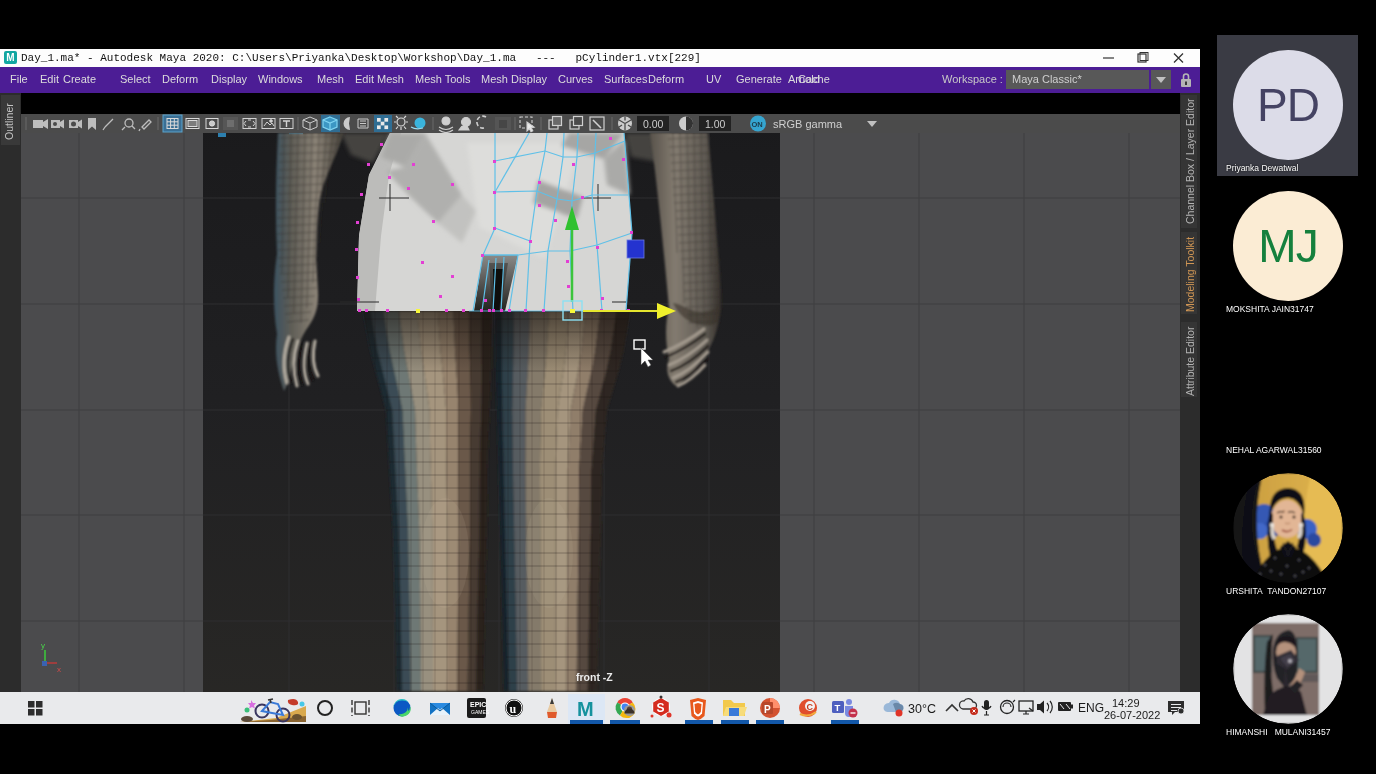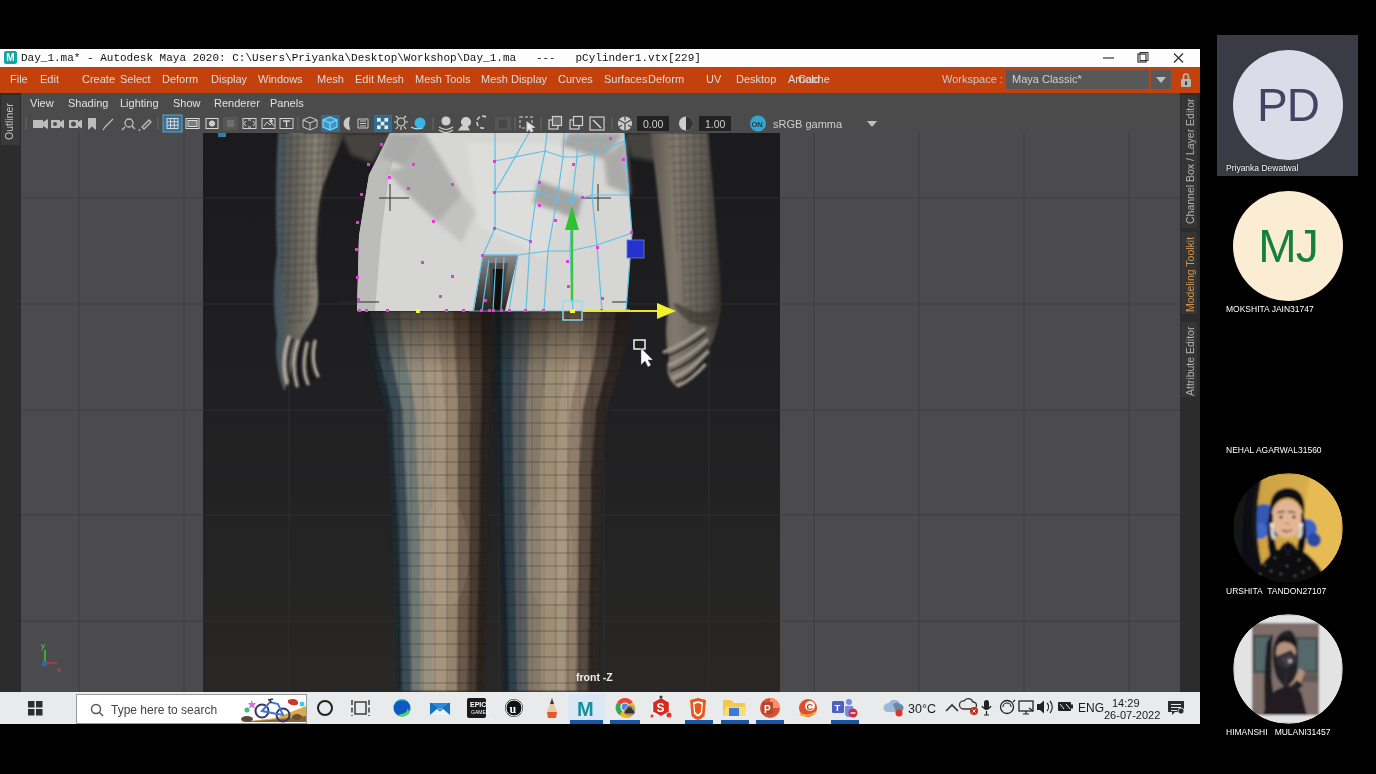--- a/index.html
+++ b/index.html
@@ -7,21 +7,21 @@
     font-family:"Liberation Sans", sans-serif; }
   .abs { position:absolute; }
   #stage { position:relative; width:1376px; height:774px; background:#000; }
 
   
   #titlebar { left:0; top:49px; width:1200px; height:18px; background:#fdfdfd;
     color:#111; font-size:11px; }
   #titletext { left:21px; top:3px;font-family:Liberation Mono, monospace; }
   #mayaicon { left:4px; top:2px; width:13px; height:13px; background:#12a7a2; border-radius:2px;
     color:#fff; font-size:10px; font-weight:bold; text-align:center; line-height:13px;}
-  #menubar { left:0; top:67px; width:1200px; height:26px; background:#c2410c; }
+  #menubar { left:0; top:67px; width:1200px; height:26px; background:#4c1d95; }
   .menu { position:absolute; top:6px; color:#dcdcdc; font-size:11px; white-space:nowrap; }
   #wslabel { position:absolute; top:6px; left:942px; color:#c8c8c8; font-size:11px;}
   #wsbox { position:absolute; top:3px; left:1006px; width:143px; height:19px; background:#585858;
      color:#cfcfcf; font-size:11px; line-height:19px; padding-left:6px;}
   #wsarrow { position:absolute; top:3px; left:1151px; width:20px; height:19px; background:#585858; }
   #wsarrow:after { content:""; position:absolute; left:5px; top:7px; border:5px solid transparent;
      border-top:6px solid #c0c0c0; }
 
   #panelrow { left:21px; top:93px; width:1159px; height:21px; background:#4b4b4b; }
   .pmenu { position:absolute; top:4px; color:#e2e2e2; font-size:11px; }
@@ -62,54 +62,46 @@
       <line x1="7" y1="9" x2="18" y2="9" stroke="#333" stroke-width="1.2"></line>
       <rect x="42" y="5" width="8" height="8" fill="none" stroke="#333" stroke-width="1.2"></rect>
       <rect x="44" y="3.5" width="8" height="8" fill="none" stroke="#333" stroke-width="1"></rect>
       <path d="M78 4.5 L87 13.5 M87 4.5 L78 13.5" stroke="#333" stroke-width="1.3"></path>
     </svg>
   </div>
 
   <div class="abs" id="menubar">
     <span class="menu" style="left:10px">File</span>
     <span class="menu" style="left:40px">Edit</span>
-    <span class="menu" style="left:82px">Create</span>
+    <span class="menu" style="left:63px">Create</span>
     <span class="menu" style="left:120px">Select</span>
     <span class="menu" style="left:162px">Deform</span>
     <span class="menu" style="left:211px">Display</span>
     <span class="menu" style="left:258px">Windows</span>
     <span class="menu" style="left:317px">Mesh</span>
     <span class="menu" style="left:355px">Edit Mesh</span>
     <span class="menu" style="left:415px">Mesh Tools</span>
     <span class="menu" style="left:481px">Mesh Display</span>
     <span class="menu" style="left:558px">Curves</span>
     <span class="menu" style="left:604px">Surfaces</span>
     <span class="menu" style="left:648px">Deform</span>
     <span class="menu" style="left:706px">UV</span>
-    <span class="menu" style="left:736px">Desktop</span>
+    <span class="menu" style="left:736px">Generate</span>
     <span class="menu" style="left:798px">Cache</span>
     <span class="menu" style="left:788px">Arnold</span>
     <span id="wslabel">Workspace :</span>
     <div id="wsbox">Maya Classic*</div>
     <div id="wsarrow"></div>
     <svg class="abs" style="left:1179px; top:4px" width="14" height="18">
       <rect x="2" y="8" width="10" height="8" rx="1" fill="#b5b5b5"></rect>
       <path d="M4.5 8 V5.5 a2.5 2.5 0 0 1 5 0 V8" fill="none" stroke="#b5b5b5" stroke-width="1.6"></path>
       <rect x="6" y="10.5" width="2" height="3.5" fill="#3a3a3a"></rect>
     </svg>
   </div>
 
-  <div class="abs" id="panelrow">
-    <span class="pmenu" style="left:9px">View</span>
-    <span class="pmenu" style="left:47px">Shading</span>
-    <span class="pmenu" style="left:99px">Lighting</span>
-    <span class="pmenu" style="left:152px">Show</span>
-    <span class="pmenu" style="left:193px">Renderer</span>
-    <span class="pmenu" style="left:249px">Panels</span>
-  </div>
   <div class="abs" id="toolrow">
   <svg width="1159" height="19" style="position:absolute;left:0;top:0">
     <g stroke="#6a6a6a" stroke-width="1">
       <line x1="5" y1="3" x2="5" y2="16"></line>
           <line x1="137" y1="3" x2="137" y2="16"></line>
       <line x1="277" y1="3" x2="277" y2="16"></line>
           <line x1="412" y1="3" x2="412" y2="16"></line>
       <line x1="494" y1="3" x2="494" y2="16"></line>
           <line x1="520" y1="3" x2="520" y2="16"></line>
       <line x1="591" y1="3" x2="591" y2="16"></line>
@@ -533,27 +525,20 @@
       <line x1="24" y1="530" x2="24" y2="517" stroke="#3cc43c" stroke-width="1.6"></line>
       <line x1="24" y1="530" x2="36" y2="530" stroke="#b43c3c" stroke-width="1.6"></line>
       <rect x="21" y="528" width="5" height="5" fill="#3a62b0"></rect>
       <text x="20" y="515" font-size="8" fill="#4ad44a" font-family="Liberation Sans">y</text>
       <text x="36" y="539" font-size="8" fill="#d44a4a" font-family="Liberation Sans">x</text>
     </g>
   </svg>
   </div>
 
   <div class="abs" id="taskbar">
-    <div id="searchbox">
-      <svg style="position:absolute; left:12px; top:7px" width="16" height="16">
-        <circle cx="7" cy="7" r="4.5" fill="none" stroke="#555" stroke-width="1.4"></circle>
-        <line x1="10.5" y1="10.5" x2="14" y2="14" stroke="#555" stroke-width="1.4"></line>
-      </svg>
-      <div id="searchtxt">Type here to search</div>
-    </div>
     <svg width="1197" height="32" style="position:absolute;left:0;top:0">
 
       <g fill="#2d2d2d">
         <rect x="28" y="9" width="6.5" height="6.5"></rect>
           <rect x="36" y="9" width="6.5" height="6.5"></rect>
         <rect x="28" y="17" width="6.5" height="6.5"></rect>
           <rect x="36" y="17" width="6.5" height="6.5"></rect>
       </g>
 
       <g>

